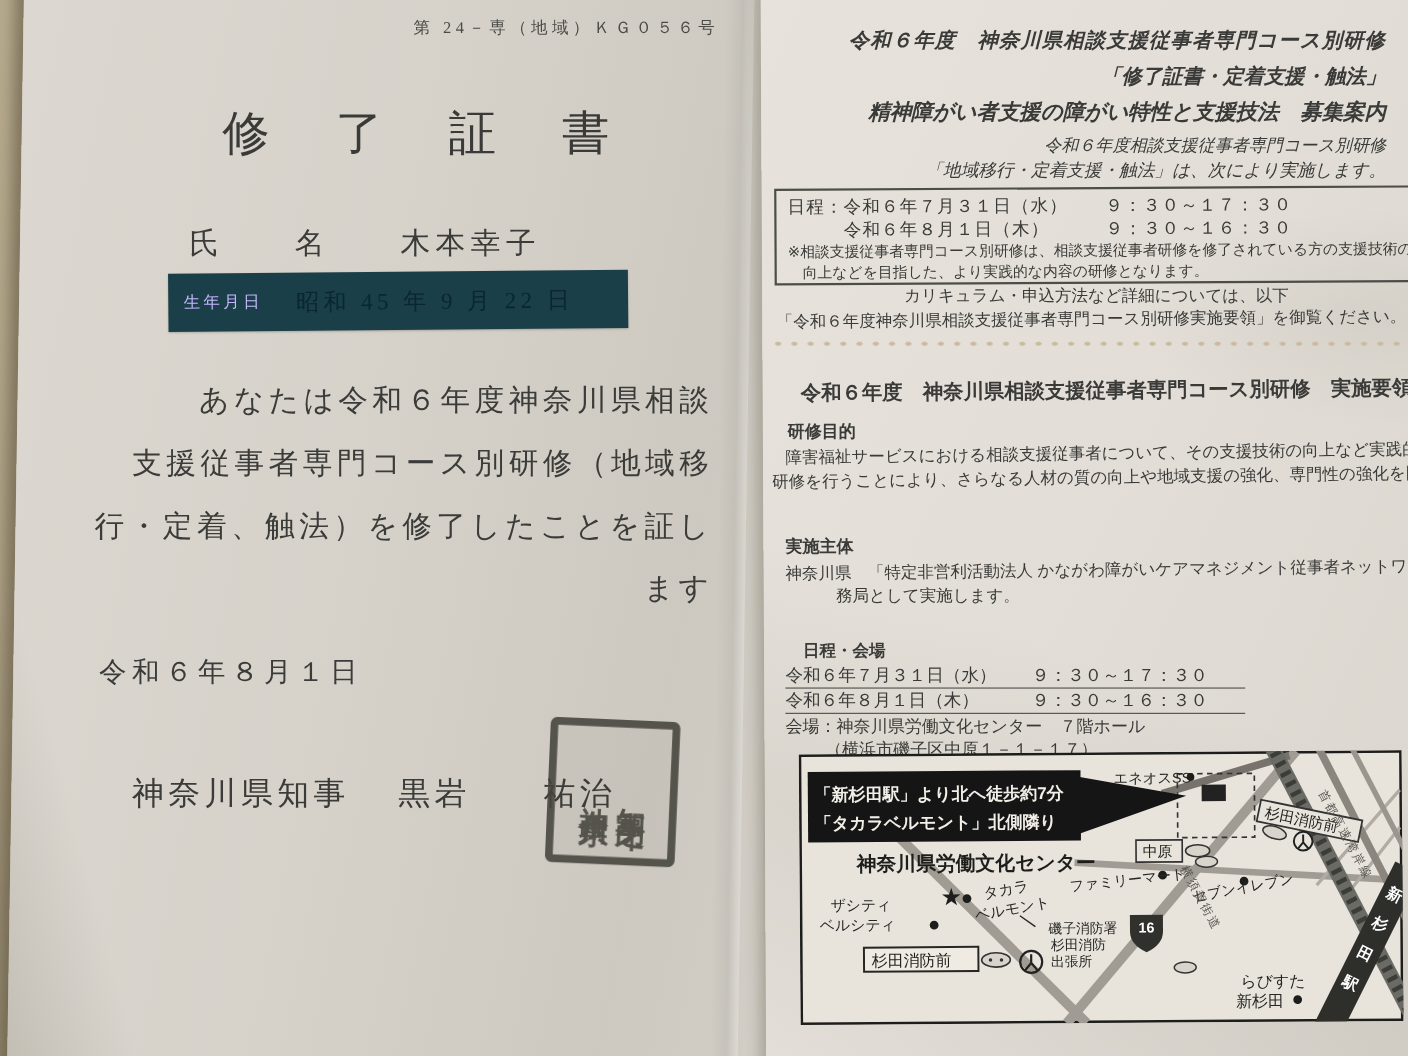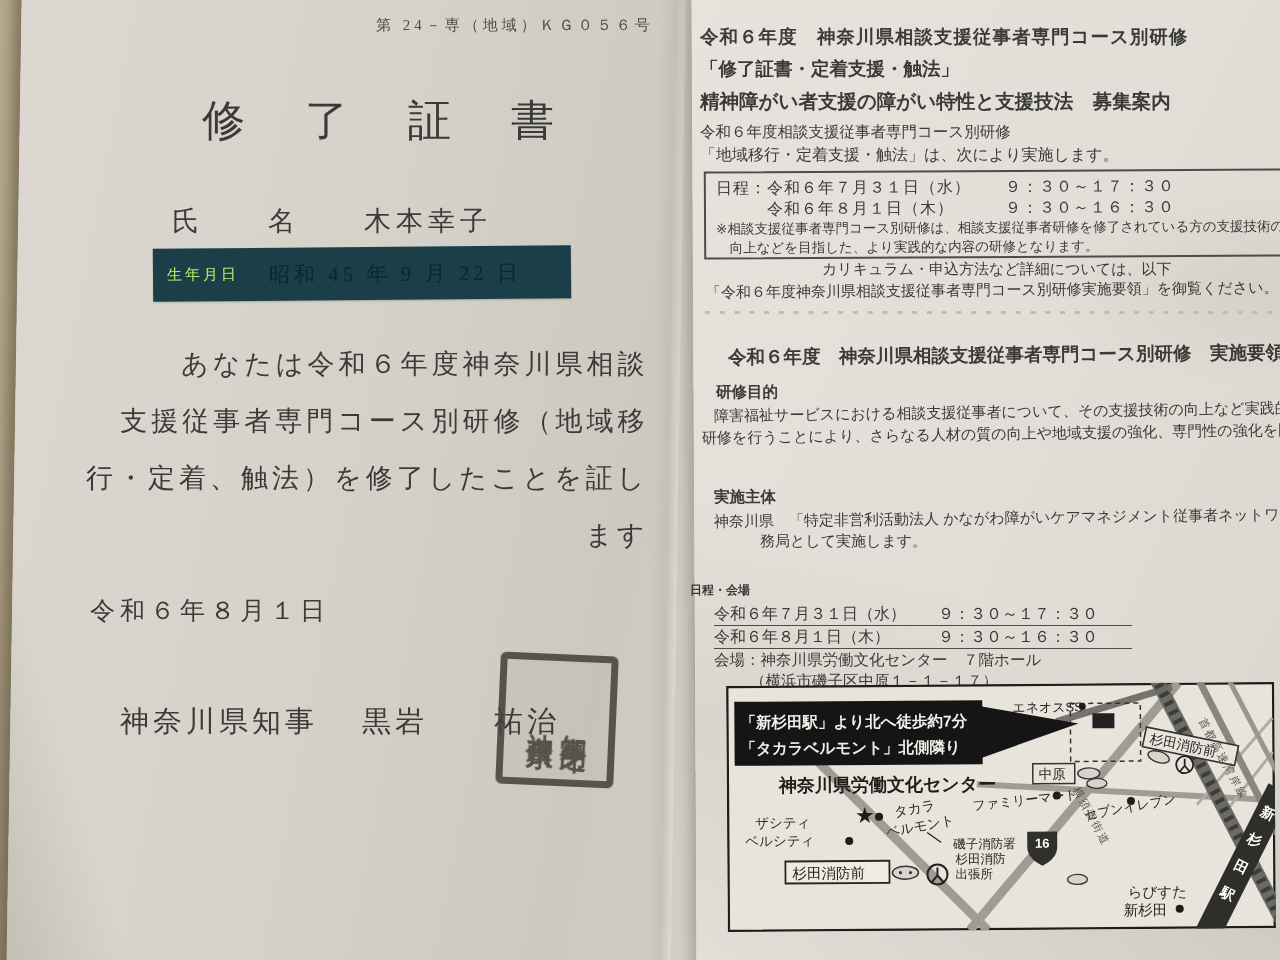--- a/index.html
+++ b/index.html
@@ -18,31 +18,31 @@
     transform:rotate(-0.3deg);box-shadow:-6px 0 12px rgba(60,50,30,.25);z-index:2;}
   .crease{position:absolute;pointer-events:none;}
   .serif{font-family:"Liberation Serif","DejaVu Serif",serif;color:#3b3b39;}
   .sans{color:#3a3a38;}
   .z{z-index:5;}
   .doc-number{font-size:15px;letter-spacing:4px;color:#4b4b47;}
   .cert-title{font-size:43px;letter-spacing:60px;color:#3a3a38;font-weight:500;white-space:nowrap;}
   .cert-name{font-size:27px;letter-spacing:5px;}
   .redact{display:flex;align-items:center;background:#1b3f49;transform:rotate(-0.5deg);
     box-shadow:0 1px 2px rgba(0,0,0,.2);}
-  .redact .rl{font-size:15px;letter-spacing:3px;color:#bef264;margin-left:14px;}
+  .redact .rl{font-size:15px;letter-spacing:3px;color:#c4b5fd;margin-left:14px;}
   .redact .rv{font-size:21px;letter-spacing:4px;color:#0a2630;margin-left:30px;font-family:"Liberation Serif","DejaVu Serif",serif;}
   .cert-body{font-size:27px;line-height:57px;letter-spacing:4px;white-space:nowrap;}
   .cert-date{font-size:25px;letter-spacing:5px;}
   .cert-sign{font-size:29px;letter-spacing:4px;white-space:nowrap;}
   .seal{width:104px;height:118px;border:7px solid #45443c;border-radius:6px;
     display:flex;flex-direction:row;justify-content:center;gap:4px;align-items:center;
     transform:rotate(2.5deg);opacity:.88;filter:blur(.3px);background:rgba(80,78,70,.07);}
   .seal .col{writing-mode:vertical-rl;font-family:"Liberation Serif","DejaVu Serif",serif;
     font-size:27px;font-weight:bold;color:#45443c;letter-spacing:4px;line-height:1.1;}
-  .center{text-align:left;}
+  .center{text-align:right;font-style:italic;}
   .bold{font-weight:bold;}
   .sched-box{border:2px solid #4c4c48;padding:5px 10px;transform:rotate(-0.3deg);}
   .sched-box .d1{font-size:16px;letter-spacing:1px;white-space:nowrap;}
   .sched-box .nt{font-size:13.5px;line-height:1.4;white-space:nowrap;overflow:hidden;}
   .dots{background-image:radial-gradient(#c9bc9e 2.6px,rgba(0,0,0,0) 3px);
     background-size:14.8px 9px;background-repeat:repeat-x;}
   .uline{display:inline-block;border-bottom:1.5px solid #4c4c48;padding-right:34px;}
   .cut{white-space:nowrap;overflow:hidden;}
   .mapbox{transform:rotate(-0.4deg);}
   svg text{font-family:"Liberation Sans","DejaVu Sans",sans-serif;}
@@ -107,21 +107,21 @@
   <div class="abs z sans bold" style="left:728px;top:342px;font-size:18.5px;transform:rotate(-0.5deg);white-space:nowrap;">令和６年度　神奈川県相談支援従事者専門コース別研修　実施要領</div>
 
   <div class="abs z sans bold" style="left:716px;top:382px;font-size:15.5px;">研修目的</div>
   <div class="abs z sans cut" style="left:714px;top:403px;width:566px;font-size:15px;transform:rotate(-0.8deg);">障害福祉サービスにおける相談支援従事者について、その支援技術の向上など実践的な内容</div>
   <div class="abs z sans cut" style="left:702px;top:425px;width:578px;font-size:15px;transform:rotate(-0.8deg);">研修を行うことにより、さらなる人材の質の向上や地域支援の強化、専門性の強化を図る。</div>
 
   <div class="abs z sans bold" style="left:714px;top:487px;font-size:15.5px;">実施主体</div>
   <div class="abs z sans cut" style="left:714px;top:509px;width:566px;font-size:15px;transform:rotate(-0.7deg);">神奈川県　「特定非営利活動法人 かながわ障がいケアマネジメント従事者ネットワーク</div>
   <div class="abs z sans" style="left:760px;top:532px;font-size:15px;">務局として実施します。</div>
 
-  <div class="abs z sans bold" style="left:690px;top:582px;font-size:12px;">日程・会場</div>
+  <div class="abs z sans bold" style="left:730px;top:582px;font-size:15px;">日程・会場</div>
   <div class="abs z sans" style="left:714px;top:604px;font-size:16px;"><span class="uline">令和６年７月３１日（水）　　９：３０～１７：３０</span></div>
   <div class="abs z sans" style="left:714px;top:627px;font-size:16px;"><span class="uline">令和６年８月１日（木）　　　９：３０～１６：３０</span></div>
   <div class="abs z sans" style="left:714px;top:650px;font-size:15.5px;">会場：神奈川県労働文化センター　７階ホール</div>
   <div class="abs z sans" style="left:750px;top:671px;font-size:15.5px;">（横浜市磯子区中原１－１－１７）</div>
 
   <div class="abs z mapbox" style="left:727px;top:684px;width:548px;height:246px;">
     <svg width="548" height="246" viewBox="0 0 548 246">
       <rect x="1" y="1" width="546" height="244" fill="#e8e4dc" stroke="#1d1d1b" stroke-width="2.5"></rect>
 
       <g stroke="#a09c94" fill="none">

